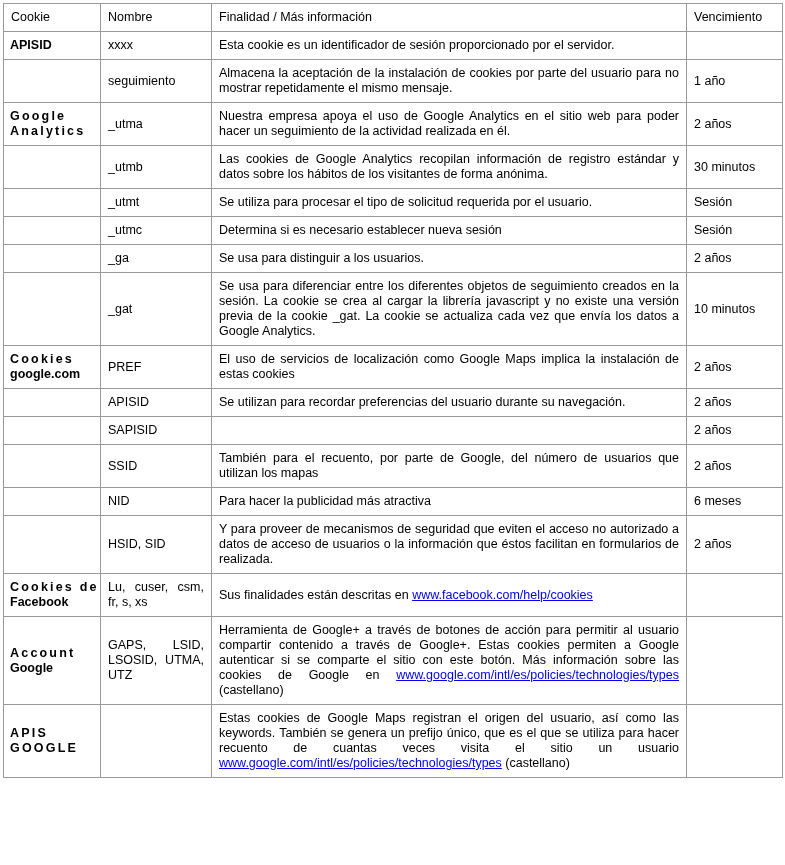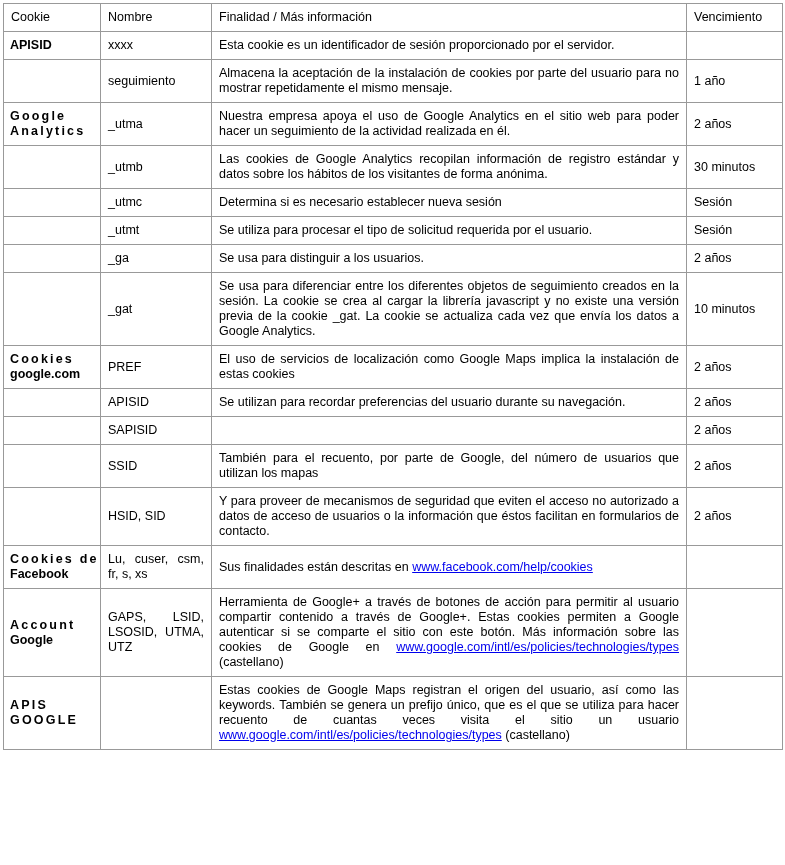--- a/index.html
+++ b/index.html
@@ -91,28 +91,28 @@
         <td class="vencimiento">2 años</td>
       </tr>
       <tr>
         <td class="cookie"></td>
         <td class="nombre">_utmb</td>
         <td class="finalidad">Las cookies de Google Analytics recopilan información de registro estándar y datos sobre los hábitos de los visitantes de forma anónima.</td>
         <td class="vencimiento">30 minutos</td>
       </tr>
       <tr>
         <td class="cookie"></td>
-        <td class="nombre">_utmc</td>
-        <td class="finalidad">Determina si es necesario establecer nueva sesión</td>
+        <td class="nombre">_utmt</td>
+        <td class="finalidad">Se utiliza para procesar el tipo de solicitud requerida por el usuario.</td>
         <td class="vencimiento">Sesión</td>
       </tr>
       <tr>
         <td class="cookie"></td>
-        <td class="nombre">_utmt</td>
-        <td class="finalidad">Se utiliza para procesar el tipo de solicitud requerida por el usuario.</td>
+        <td class="nombre">_utmc</td>
+        <td class="finalidad">Determina si es necesario establecer nueva sesión</td>
         <td class="vencimiento">Sesión</td>
       </tr>
       <tr>
         <td class="cookie"></td>
         <td class="nombre">_ga</td>
         <td class="finalidad">Se usa para distinguir a los usuarios.</td>
         <td class="vencimiento">2 años</td>
       </tr>
       <tr>
         <td class="cookie"></td>
@@ -142,22 +142,28 @@
         <td class="vencimiento">2 años</td>
       </tr>
       <tr>
         <td class="cookie"></td>
         <td class="nombre">SSID</td>
         <td class="finalidad">También para el recuento, por parte de Google, del número de usuarios que utilizan los mapas</td>
         <td class="vencimiento">2 años</td>
       </tr>
       <tr>
         <td class="cookie"></td>
+        <td class="nombre">NID</td>
+        <td class="finalidad">Para hacer la publicidad más atractiva</td>
+        <td class="vencimiento">6 meses</td>
+      </tr>
+      <tr>
+        <td class="cookie"></td>
         <td class="nombre">HSID, SID</td>
-        <td class="finalidad">Y para proveer de mecanismos de seguridad que eviten el acceso no autorizado a datos de acceso de usuarios o la información que éstos facilitan en formularios de contacto.</td>
+        <td class="finalidad">Y para proveer de mecanismos de seguridad que eviten el acceso no autorizado a datos de acceso de usuarios o la información que éstos facilitan en formularios de realizada.</td>
         <td class="vencimiento">2 años</td>
       </tr>
       <tr>
         <td class="cookie">
           <div class="line spread">Cookies de</div>
           <div class="line">Facebook</div>
         </td>
         <td class="nombre">Lu, cuser, csm, fr, s, xs</td>
         <td class="finalidad">Sus finalidades están descritas en <a class="cell-link" href="#">www.facebook.com/help/cookies</a></td>
         <td class="vencimiento"></td>

